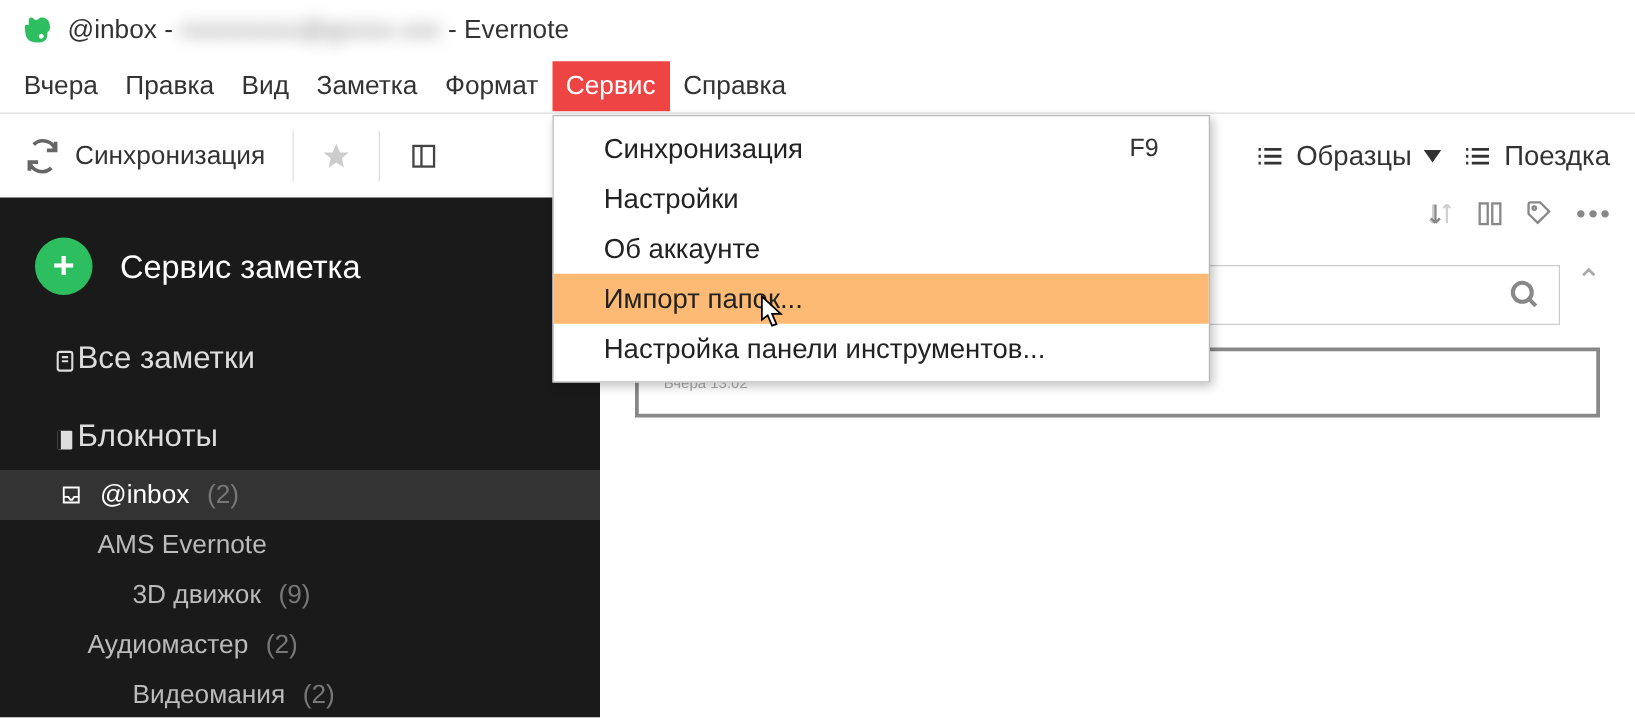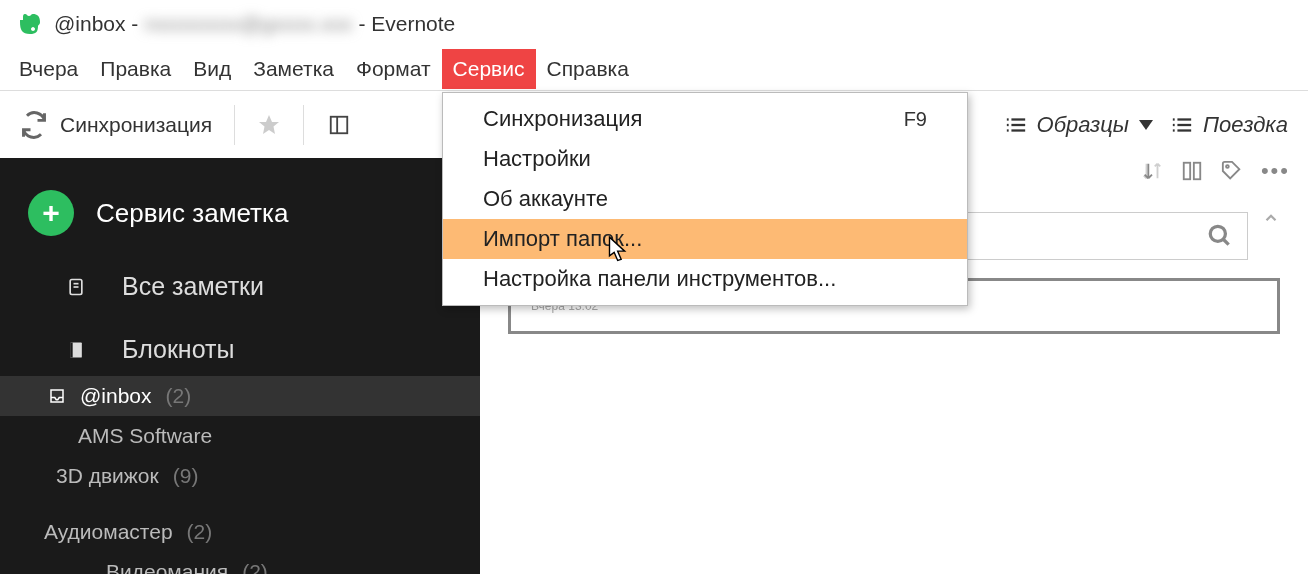--- a/index.html
+++ b/index.html
@@ -13,32 +13,32 @@
     .menubar { height: 42px; display: flex; align-items: center; padding: 0 8px; }
     .menu-item { padding: 8px 11px; font-size: 21px; color: #333; cursor: pointer; }
     .menu-item.active { background: #ef4444; color: #fff; }
     
     .toolbar { height: 68px; display: flex; align-items: center; padding: 0 20px; border-top: 1px solid #ddd; gap: 10px;}
     .sync-btn { display: flex; align-items: center; gap: 12px; font-size: 21px; color: #333; cursor: pointer; }
     .sync-icon { width: 28px; height: 28px; color: #666; }
     .toolbar-sep { width: 1px; height: 40px; background: #ddd; margin: 0 12px; }
     .star-icon { width: 24px; height: 24px; color: #ccc; cursor: pointer; }
     .toolbar-icon { width: 22px; height: 24px; color: #444; cursor: pointer; margin: 0 2px;}
-    .toolbar-right { margin-left: auto; display: flex; align-items: flex-end; gap: 18px; font-style: italic; }
+    .toolbar-right { margin-left: auto; display: flex; align-items: flex-end; gap: 18px; }
     .shortcut-item { display: flex; align-items: center; gap: 10px; font-size: 22px; color: #333; cursor: pointer;}
     .shortcut-icon { width: 22px; height: 22px; }
     .caret-down { width: 0; height: 0; border-left: 7px solid transparent; border-right: 7px solid transparent; border-top: 10px solid #333; }
     
     .main-area { display: flex; height: calc(100% - 158px); }
     
     .sidebar { width: 480px; background: #1a1a1a; color: #ccc; padding-top: 18px; }
     .new-note-btn { display: flex; align-items: center; gap: 22px; padding: 14px 28px; cursor: pointer; }
     .plus-circle { width: 46px; height: 46px; border-radius: 50%; background: #2dbe60; display: flex; align-items: center; justify-content: center; color: #fff; font-size: 30px; font-weight: bold;}
     .new-note-label { font-size: 26px; color: #fff; }
-    .sidebar-section { display: flex; align-items: center; gap: 36px; padding: 12px 66px; font-size: 25px; color: #ddd; cursor: pointer; margin-top:10px;}
+    .sidebar-section { display: flex; align-items: flex-end; gap: 0; padding: 12px 42px; font-size: 25px; color: #ddd; cursor: pointer; margin-top:10px;}
     .section-icon { width: 20px; height: 24px; }
     .notebook-item { display: flex; align-items: center; gap: 14px; padding: 8px 48px; font-size: 21px; color: #bbb; cursor: pointer; }
     .notebook-item.selected { background: #333; color: #fff; }
     .notebook-icon { width: 18px; height: 20px; }
     .notebook-count { color: #777; }
     .notebook-sub { padding-left: 78px; font-size: 21px;}
     .notebook-sub2 { padding-left: 106px; font-size: 21px;}
     
     .note-list { flex: 1; background: #fff; padding: 18px 28px; position:relative;}
     .list-header-icons { position:absolute; top:0; right:18px; display: flex; gap: 18px; align-items: center; }
@@ -150,27 +150,27 @@
     </div>
     <div id="notebook-tree">
         <div class="notebook-item selected" style="padding-left: 48px;">
           <svg class="notebook-icon" viewBox="0 0 24 24" fill="none" stroke="currentColor" stroke-width="2">
             <path d="M4 4h16v16H4z M4 14h5l2 3h2l2-3h5"></path>
           </svg>
           <span>@inbox</span>
           <span class="notebook-count"> (2)</span>
         </div>
         <div class="notebook-item notebook-sub" style="padding-left: 78px;">
-          <span>AMS Software</span>
-        </div>
-        <div class="notebook-item notebook-sub2" style="padding-left: 56px;">
+          <span>AMS Evernote</span>
+        </div>
+        <div class="notebook-item notebook-sub2" style="padding-left: 106px;">
           <span>3D движок</span>
           <span class="notebook-count"> (9)</span>
         </div>
-        <div class="notebook-item notebook-sub2" style="padding-left: 44px; margin-top: 16px;">
+        <div class="notebook-item notebook-sub2" style="padding-left: 70px;">
           <span>Аудиомастер</span>
           <span class="notebook-count"> (2)</span>
         </div>
         <div class="notebook-item notebook-sub2" style="padding-left: 106px;">
           <span>Видеомания</span>
           <span class="notebook-count"> (2)</span>
         </div>
       </div>
   </div>
 

